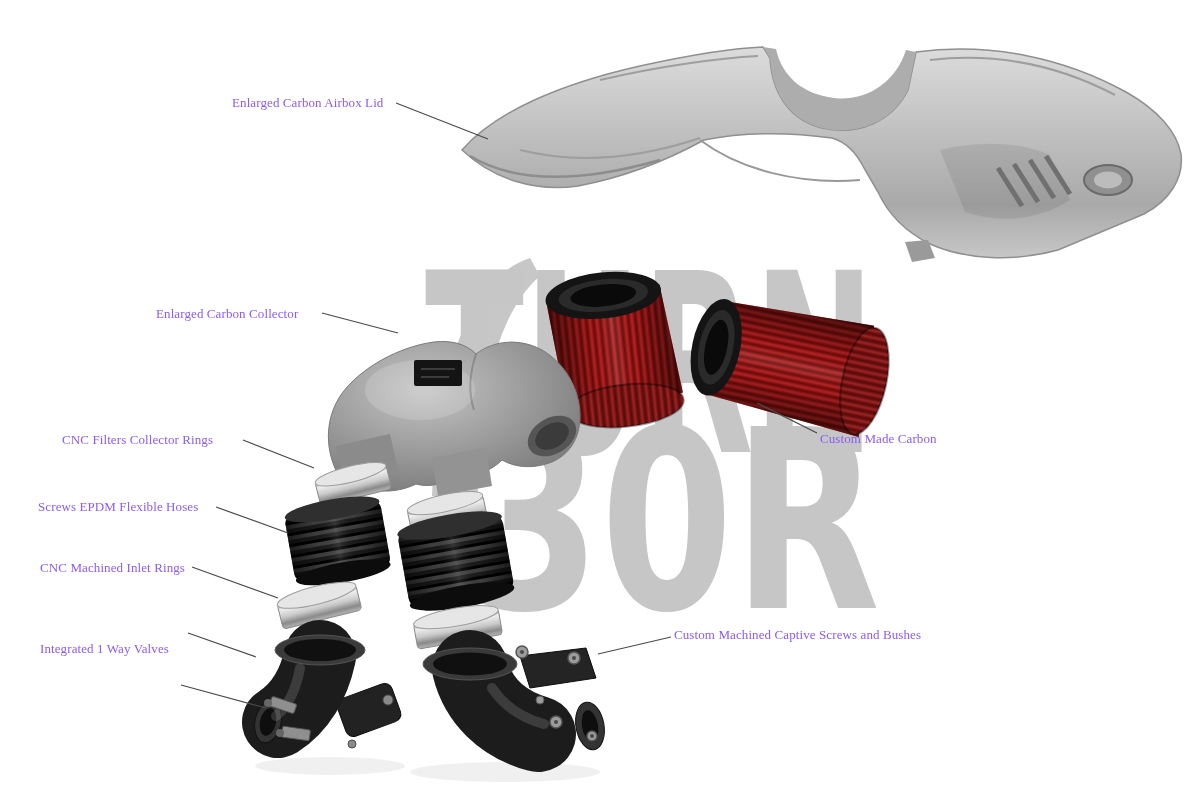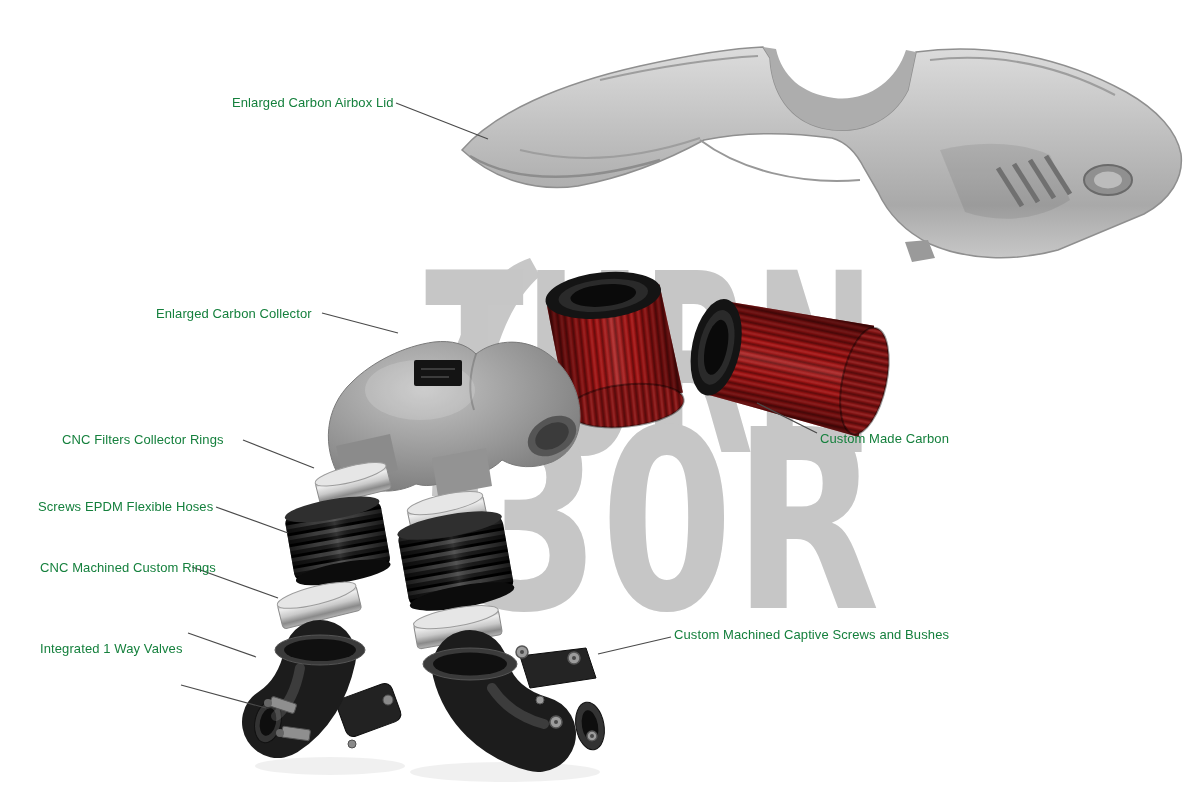--- a/index.html
+++ b/index.html
@@ -2,22 +2,22 @@
 <html><head>
 <meta charset="utf-8">
 <style>
   html,body{margin:0;padding:0;background:#ffffff;}
   .stage{
     position:relative;width:1200px;height:800px;overflow:hidden;background:#ffffff;
     font-family:"Liberation Sans",sans-serif;
   }
   svg.art{position:absolute;left:0;top:0;}
   .callout-label{
-    position:absolute;font-size:13px;color:#15803d;letter-spacing:.1px;
-    white-space:nowrap;line-height:1.45;
+    position:absolute;font-size:13px;color:#8b5cf6;letter-spacing:.1px;
+    white-space:nowrap;line-height:1.45;font-family:Liberation Serif, serif;
   }
   .callout-label.multiline{white-space:pre-line;}
   .wm-text{font-family:"DejaVu Sans",sans-serif;font-weight:bold;}
 </style>
 </head>
 <body>
 
 <div class="stage">
 
   <svg class="art" width="1200" height="800" viewBox="0 0 1200 800">
@@ -234,18 +234,18 @@
       <line x1="181" y1="685" x2="266" y2="708"></line>
       <line x1="817" y1="433" x2="757" y2="403"></line>
       <line x1="671" y1="637" x2="598" y2="654"></line>
     </g>
   </svg>
 
   <div class="callout-label" style="left:232px;top:94px">Enlarged Carbon Airbox Lid</div>
   <div class="callout-label" style="left:156px;top:305px">Enlarged Carbon Collector</div>
   <div class="callout-label" style="left:62px;top:431px">CNC Filters Collector Rings</div>
   <div class="callout-label" style="left:38px;top:498px">Screws EPDM Flexible Hoses</div>
-  <div class="callout-label" style="left:40px;top:559px">CNC Machined Custom Rings</div>
+  <div class="callout-label" style="left:40px;top:559px">CNC Machined Inlet Rings</div>
   <div class="callout-label" style="left:40px;top:640px">Integrated 1 Way Valves</div>
   <div class="callout-label" style="left:820px;top:430px">Custom Made Carbon</div>
   <div class="callout-label" style="left:674px;top:626px">Custom Machined Captive Screws and Bushes</div>
 
 </div>
 
 </body></html>

